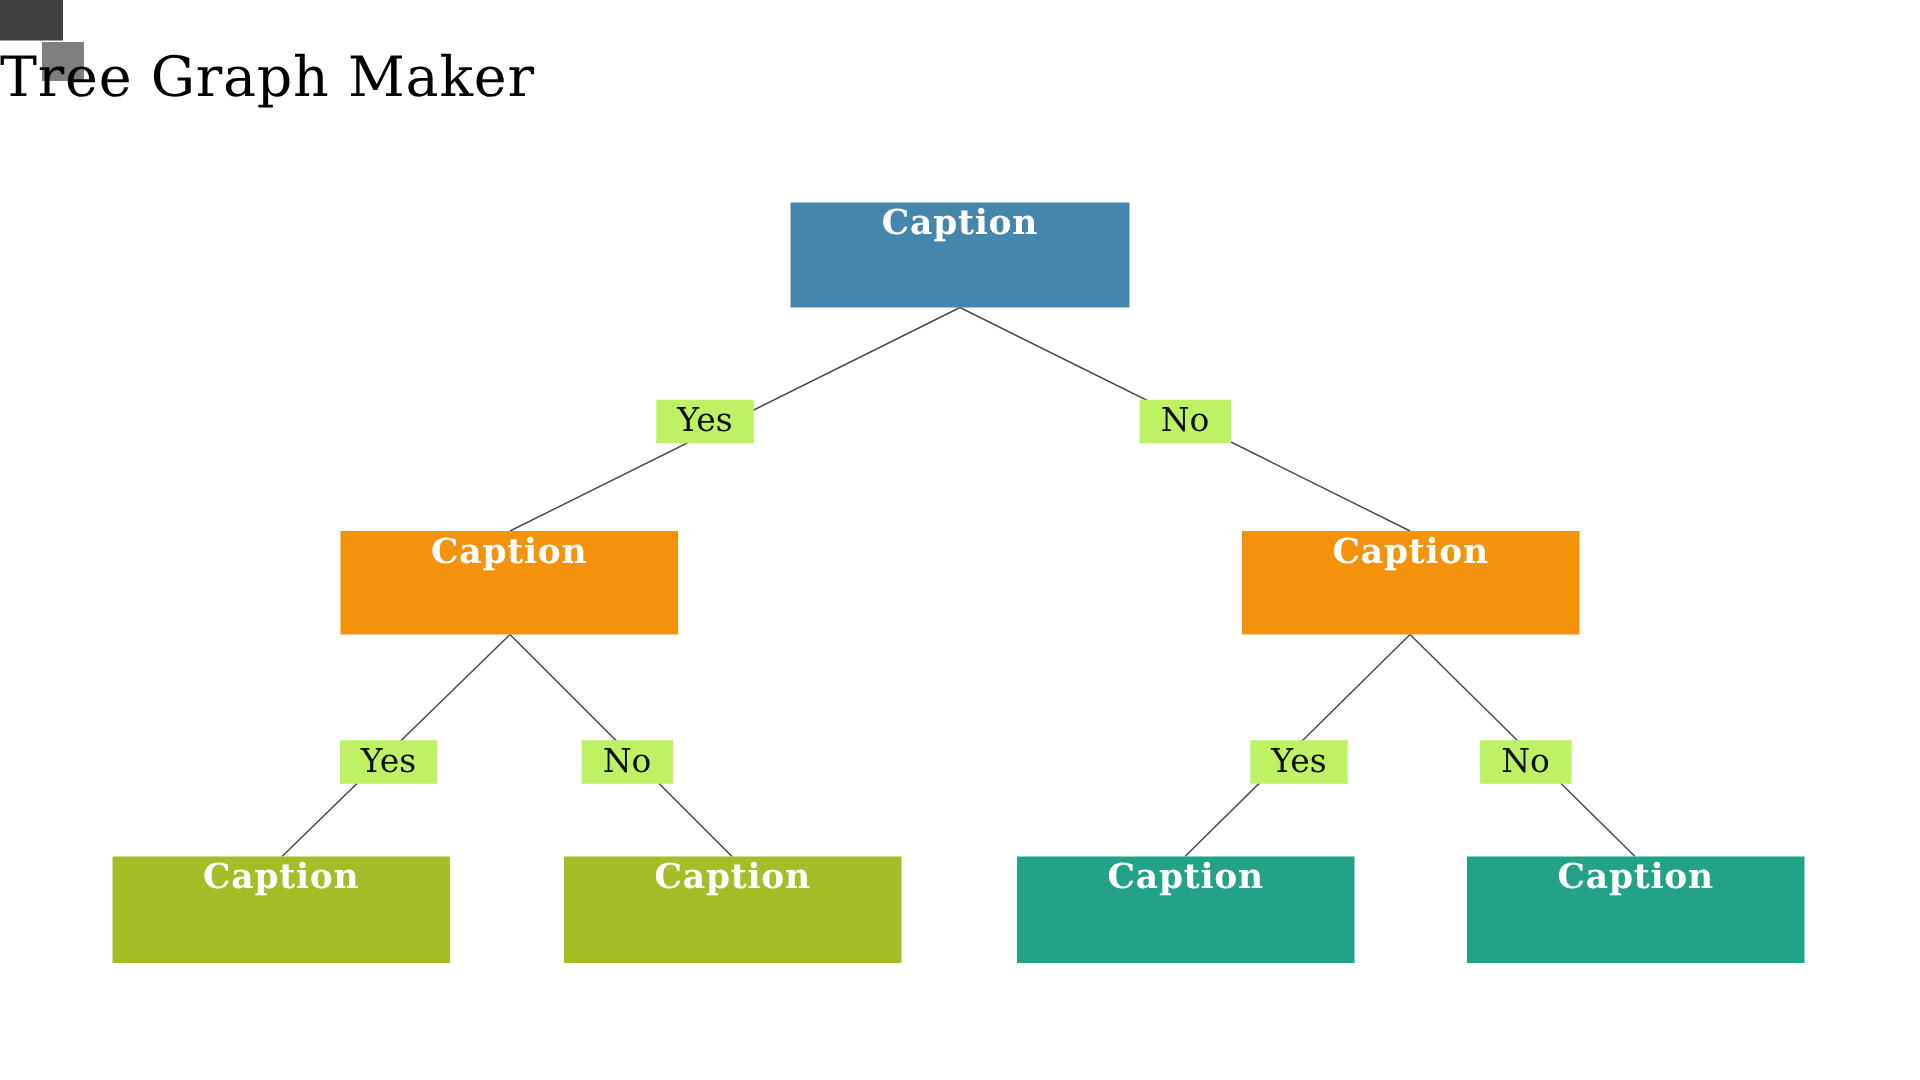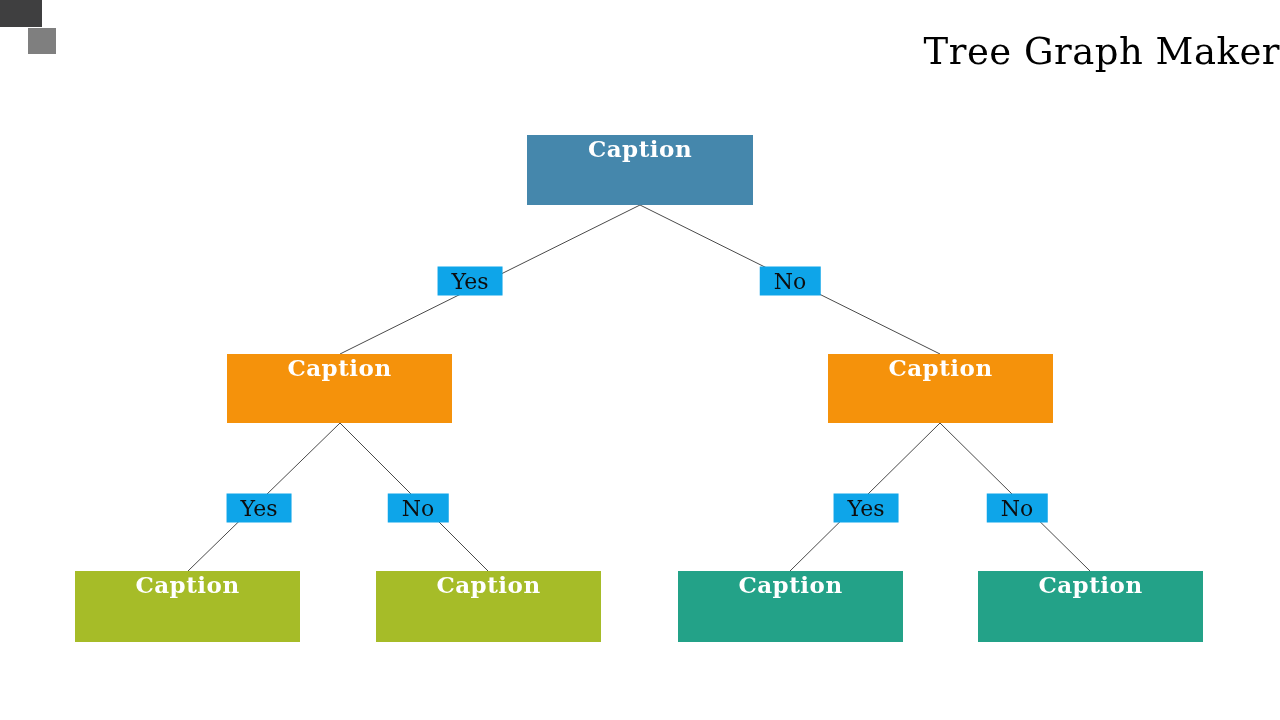--- a/index.html
+++ b/index.html
@@ -20,42 +20,42 @@
   .sq-dark { left: 0; top: 0; width: 42px; height: 27px; }
   .sq-gray { left: 28px; top: 28px; width: 28px; height: 26px; }
 
   
   .title {
     position: absolute;
     left: 0;
     right: 0;
     top: 30px;
     margin: 0;
-    text-align: right;
+    text-align: left;
     font-size: 37px;
     font-weight: 400;
     color: #000000;
     letter-spacing: 0.5px;
   }
 
   
   .edges {
     position: absolute;
     left: 0;
     top: 0;
     width: 1280px;
     height: 720px;
     pointer-events: none;
   }
 
   
   .edge-label {
     position: absolute;
     transform: translate(-50%, -50%);
-    background: #0ea5e9;
+    background: #bef264;
     padding: 2px 14px;
     font-size: 22px;
     color: #0d0d0d;
     white-space: nowrap;
   }
   .lbl-root-yes  { left: 470px;  top: 281px; }
   .lbl-root-no   { left: 790px;  top: 281px; }
   .lbl-left-yes  { left: 259px;  top: 508px; }
   .lbl-left-no   { left: 418px;  top: 508px; }
   .lbl-right-yes { left: 866px;  top: 508px; }

